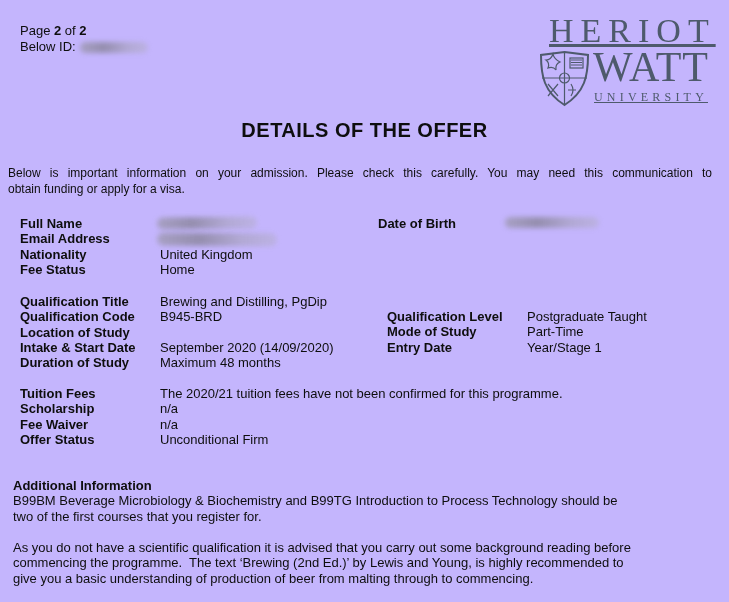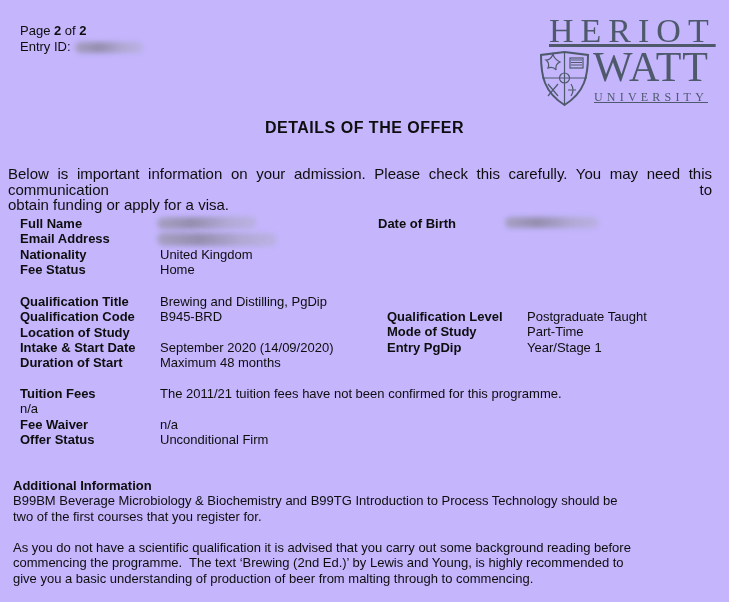--- a/index.html
+++ b/index.html
@@ -22,24 +22,24 @@
 
   
   .logo { left:538px; top:18px; width:184px; height:92px; color:#4e5a6c; }
   .logo-heriot { position:absolute; left:11px; top:-4px; font-family:"Liberation Serif", serif; font-size:34px; letter-spacing:7px; line-height:1;text-decoration:underline; }
   .logo-watt   { position:absolute; left:55px; top:28px; font-family:"Liberation Serif", serif; font-size:42px; letter-spacing:1px; line-height:1; }
   .logo-univ   { position:absolute; left:56px; top:73px; font-family:"Liberation Serif", serif; font-size:12px; letter-spacing:4.2px; line-height:1;text-decoration:underline; }
   .logo-shield { position:absolute; left:0; top:32px; }
 
   
   .doc-title { left:0; top:119px; width:729px; text-align:center;
-    font-size:16px; font-weight:bold; letter-spacing:0.5px; }
+    font-size:20px; font-weight:bold; letter-spacing:0.5px; }
 
   
-  .intro { left:8px; top:166px; width:704px; line-height:15.6px; font-size:15px; }
+  .intro { left:8px; top:166px; width:704px; line-height:15.6px; font-size:12px; }
   .justify-line { text-align:justify; text-align-last:justify; }
 
   
   .sect { line-height:15.35px; }
   .row { display:flex; }
   .lbl { font-weight:bold; flex:0 0 140px; }
   .val { flex:1 1 auto; }
   .sect-personal-left { left:20px; top:216px; width:345px; }
   .sect-personal-right { left:378px; top:216px; width:340px; }
   .sect-prog-left  { left:20px;  top:294px; width:350px; }
@@ -57,21 +57,21 @@
   .r-email { position:absolute; left:137px; top:17px; width:120px; height:13px; transform:rotate(.4deg); }
   .r-dob   { position:absolute; left:127px; top:1px;  width:94px;  height:11px; }
 </style>
 </head>
 <body>
 
 <div class="page">
 
   <div class="abs header-info">
     <div><span>Page</span> <b>2</b> <span>of</span> <b>2</b></div>
-    <div><span>Entry ID:</span><span class="redact r-person"></span></div>
+    <div><span>Below ID:</span><span class="redact r-person"></span></div>
   </div>
 
   <div class="abs logo">
     <div class="logo-heriot">HERIOT</div>
     <svg class="logo-shield" width="53" height="58" viewBox="0 0 53 58">
       <g fill="none" stroke="#4e5a6c" stroke-width="2">
         <path d="M26.5 2 L50 5 C50 26 47 42 26.5 55 C6 42 3 26 3 5 Z"></path>
       </g>
       <g fill="none" stroke="#4e5a6c" stroke-width="1.2">
         <path d="M26.5 3 V54"></path>
@@ -131,46 +131,47 @@
       <span class="val">B945-BRD</span>
     </div>
     <div class="row">
       <span class="lbl">Location of Study</span>
     </div>
     <div class="row">
       <span class="lbl">Intake &amp; Start Date</span>
       <span class="val">September 2020 (14/09/2020)</span>
     </div>
     <div class="row">
-      <span class="lbl">Duration of Start</span>
+      <span class="lbl">Duration of Study</span>
       <span class="val">Maximum 48 months</span>
     </div>
   </div>
 
   <div class="abs sect sect-prog-right">
     <div class="row">
       <span class="lbl">Qualification Level</span>
       <span class="val">Postgraduate Taught</span>
     </div>
     <div class="row">
       <span class="lbl">Mode of Study</span>
       <span class="val">Part-Time</span>
     </div>
     <div class="row">
-      <span class="lbl">Entry PgDip</span>
+      <span class="lbl">Entry Date</span>
       <span class="val">Year/Stage 1</span>
     </div>
   </div>
 
   <div class="abs sect sect-fees">
     <div class="row">
       <span class="lbl">Tuition Fees</span>
-      <span class="val">The 2011/21 tuition fees have not been confirmed for this programme.</span>
+      <span class="val">The 2020/21 tuition fees have not been confirmed for this programme.</span>
     </div>
     <div class="row">
+      <span class="lbl">Scholarship</span>
       <span class="val">n/a</span>
     </div>
     <div class="row">
       <span class="lbl">Fee Waiver</span>
       <span class="val">n/a</span>
     </div>
     <div class="row">
       <span class="lbl">Offer Status</span>
       <span class="val">Unconditional Firm</span>
     </div>

